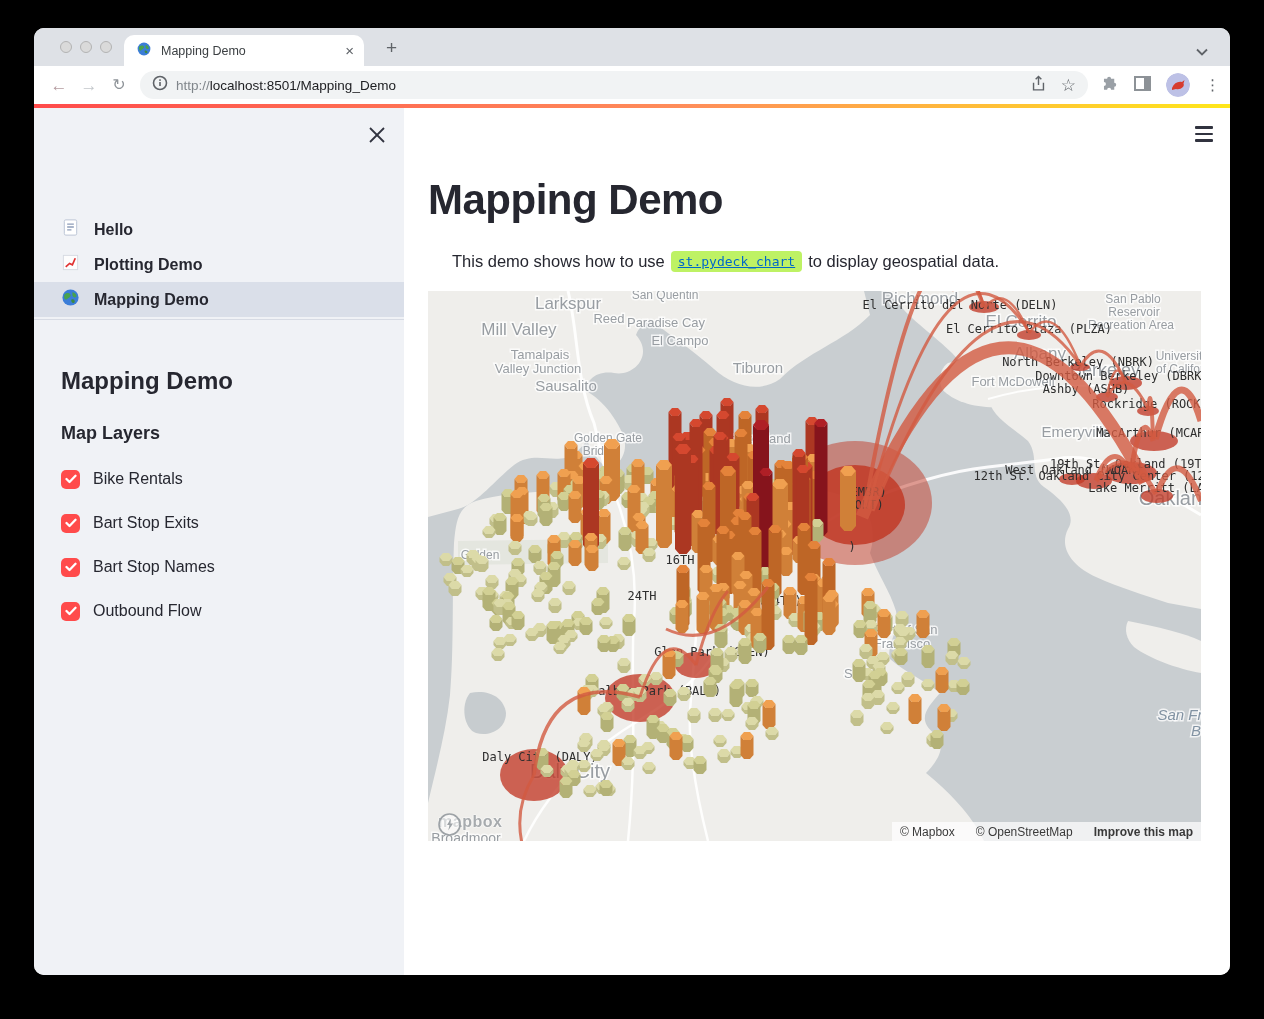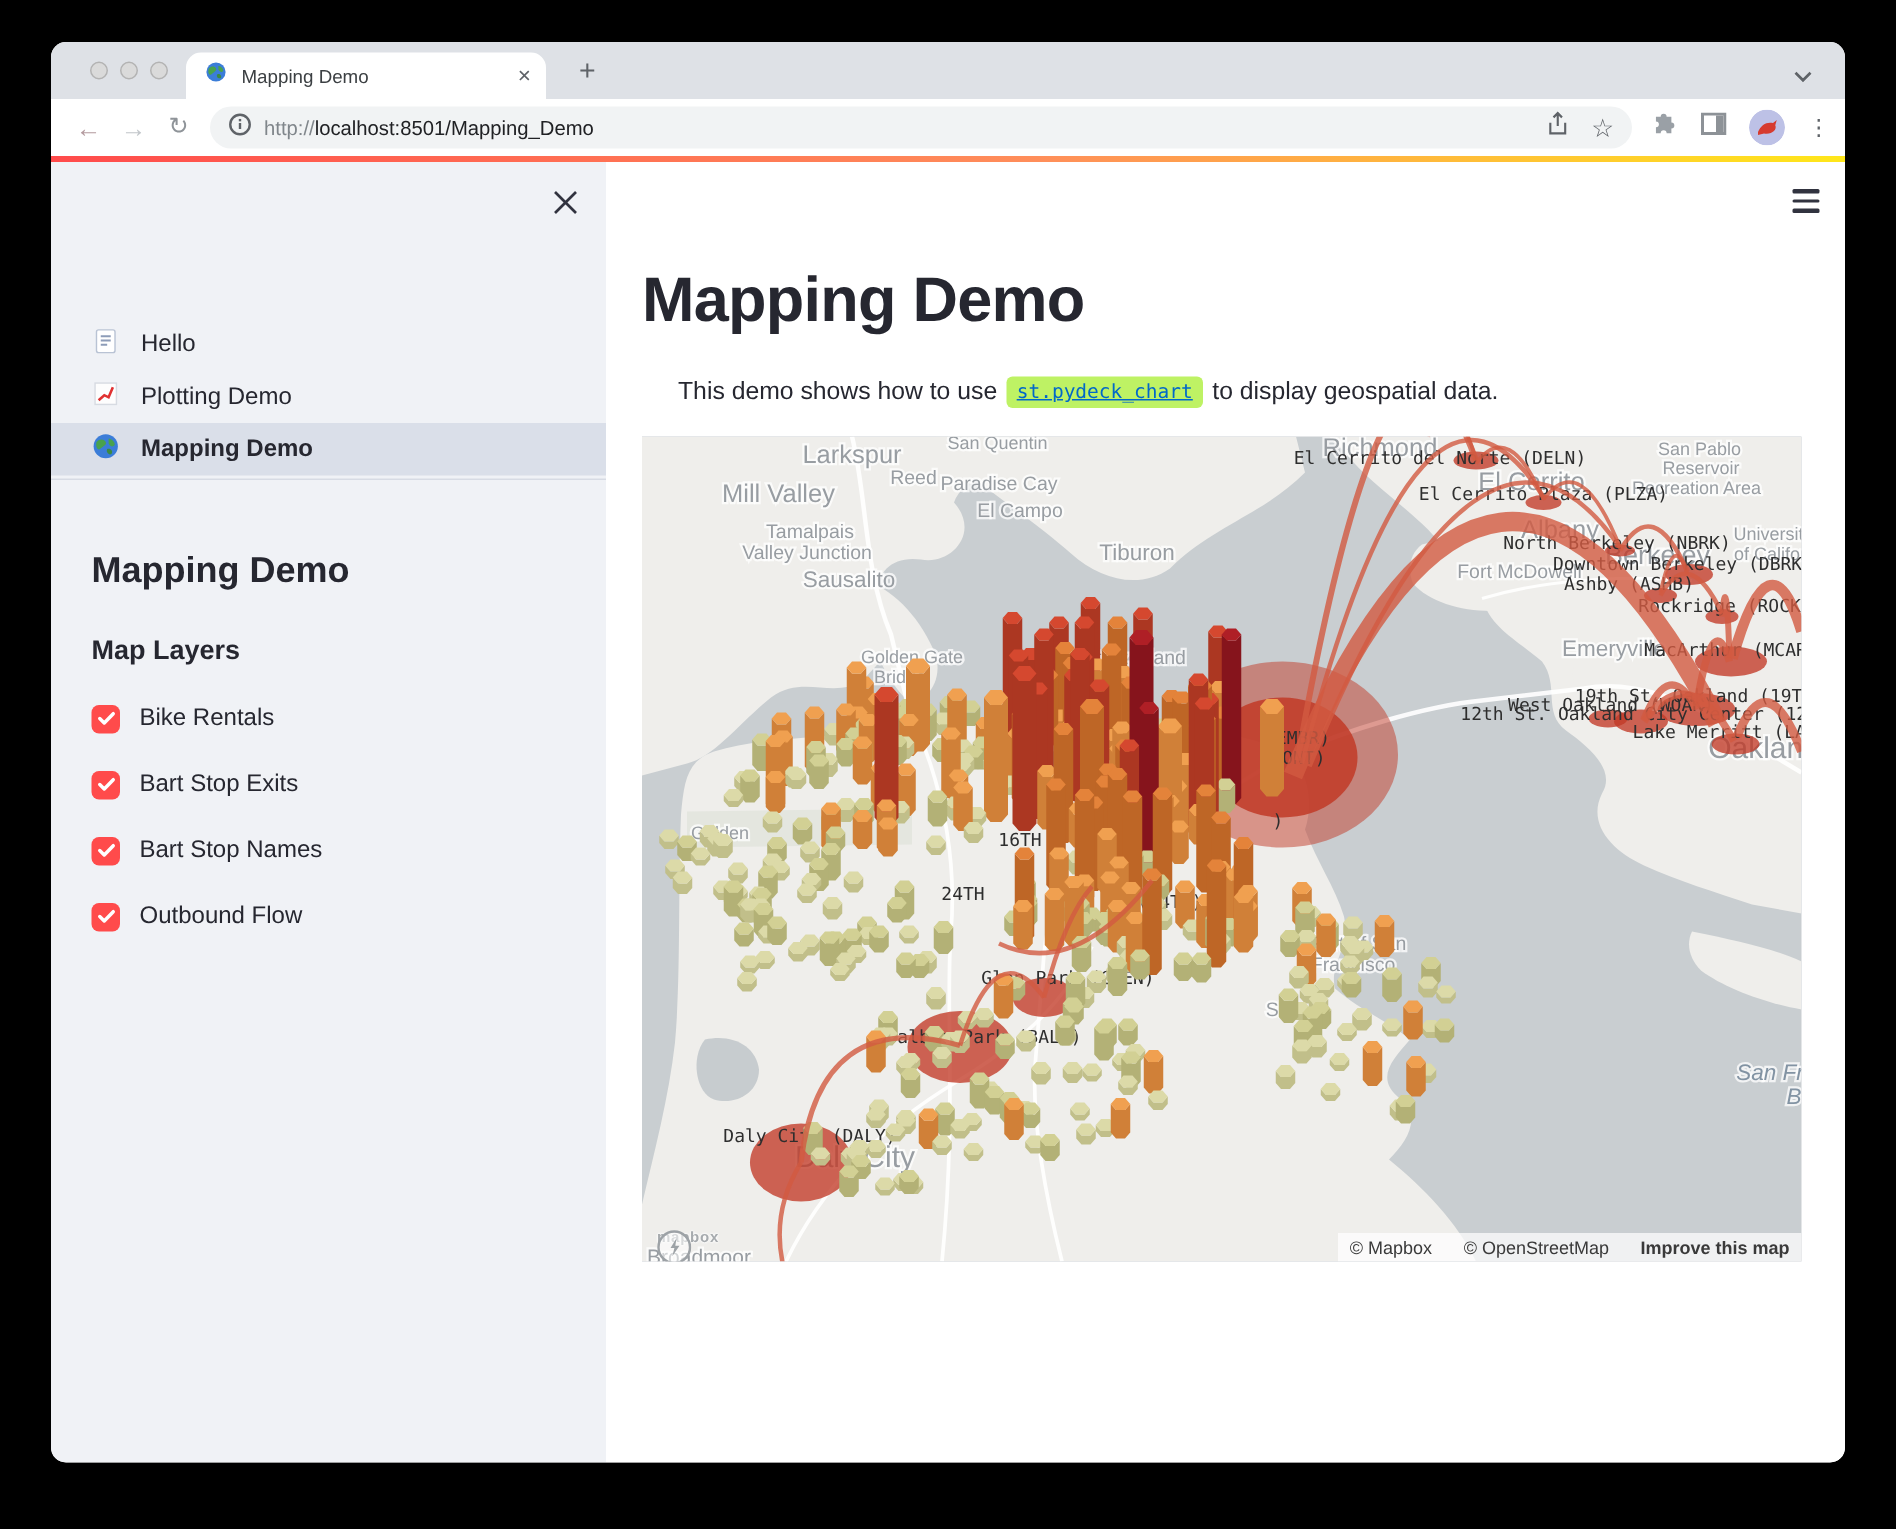--- a/index.html
+++ b/index.html
@@ -32,21 +32,21 @@
   .tb-right{display:flex;align-items:center;gap:15px;margin-left:12px;}
   .avatar{width:24px;height:24px;border-radius:50%;overflow:hidden;}
   .dots{color:#5F6368;font-size:15px;letter-spacing:0;}
   .decoration{height:4px;background:linear-gradient(90deg,#FF4B4B 0%,#FF8E5A 55%,#FFE71A 100%);}
   
   .app{display:flex;height:867px;}
   .sidebar{width:370px;background:#F0F2F6;position:relative;flex-shrink:0;}
   .main{flex:1;background:#fff;position:relative;}
   .sb-close{position:absolute;top:17px;right:17px;width:20px;height:20px;}
   .nav{position:absolute;top:104px;left:0;right:0;}
-  .nav-item{height:35px;display:flex;align-items:center;padding-left:27px;font-size:16px;color:#262730;gap:14px;}
+  .nav-item{height:35px;display:flex;align-items:center;padding-left:27px;font-size:16px;color:#262730;gap:14px;font-weight:bold;}
   .nav-item.active{background:rgba(151,166,195,0.25);font-weight:700;}
   .nav-divider{position:absolute;top:211px;left:0;right:0;border-top:1px solid #D7DBE4;}
   .sb-title{position:absolute;top:259px;left:27px;font-size:24px;font-weight:700;color:#262730;}
   .sb-section{position:absolute;top:315px;left:27px;font-size:18px;font-weight:700;color:#262730;}
   .checks{position:absolute;top:349px;left:27px;}
   .check-row{display:flex;align-items:center;gap:13px;height:44px;}
   .checkbox{width:19px;height:19px;background:#FF4B4B;border-radius:5px;display:flex;align-items:center;justify-content:center;}
   .check-label{font-size:16px;color:#262730;}
   
   .menu-btn{position:absolute;top:18px;right:17px;width:18px;display:flex;flex-direction:column;gap:4px;}
@@ -54,21 +54,21 @@
   .h1{position:absolute;top:68px;left:24px;font-size:42px;font-weight:800;color:#262730;letter-spacing:-0.5px;}
   .desc{position:absolute;top:143px;left:24px;font-size:16.5px;color:#262730;display:flex;align-items:center;margin-left:24px;}
   .code-link{font-family:"DejaVu Sans Mono",monospace;font-size:13px;color:#0068C9;background:#bef264;
              padding:3px 7px;border-radius:4px;text-decoration:underline;margin:0 6px;}
   .map{position:absolute;left:24px;top:183px;width:773px;height:550px;overflow:hidden;background:#C9CED1;}
   .map svg{position:absolute;left:0;top:0;}
   .attr{position:absolute;right:0;bottom:0;height:19px;background:rgba(255,255,255,0.72);
         display:flex;align-items:center;gap:21px;padding:0 8px;font-size:12px;color:#3A3A3A;}
   .attr .improve{font-weight:700;}
   .mb-logo{position:absolute;left:10px;bottom:10px;display:flex;align-items:center;gap:3px;}
-  .mb-word{font-size:10px;font-weight:700;color:#A7ABAE;letter-spacing:0.5px;
+  .mb-word{font-size:16px;font-weight:700;color:#A7ABAE;letter-spacing:0.5px;
            text-shadow:0 0 2px #fff,0 0 2px #fff,0 0 1px #fff;}
 </style>
 </head>
 <body>
 
 <div class="window">
 
   <div class="tabstrip">
     <div class="traffic">
       <span class="light"></span>

